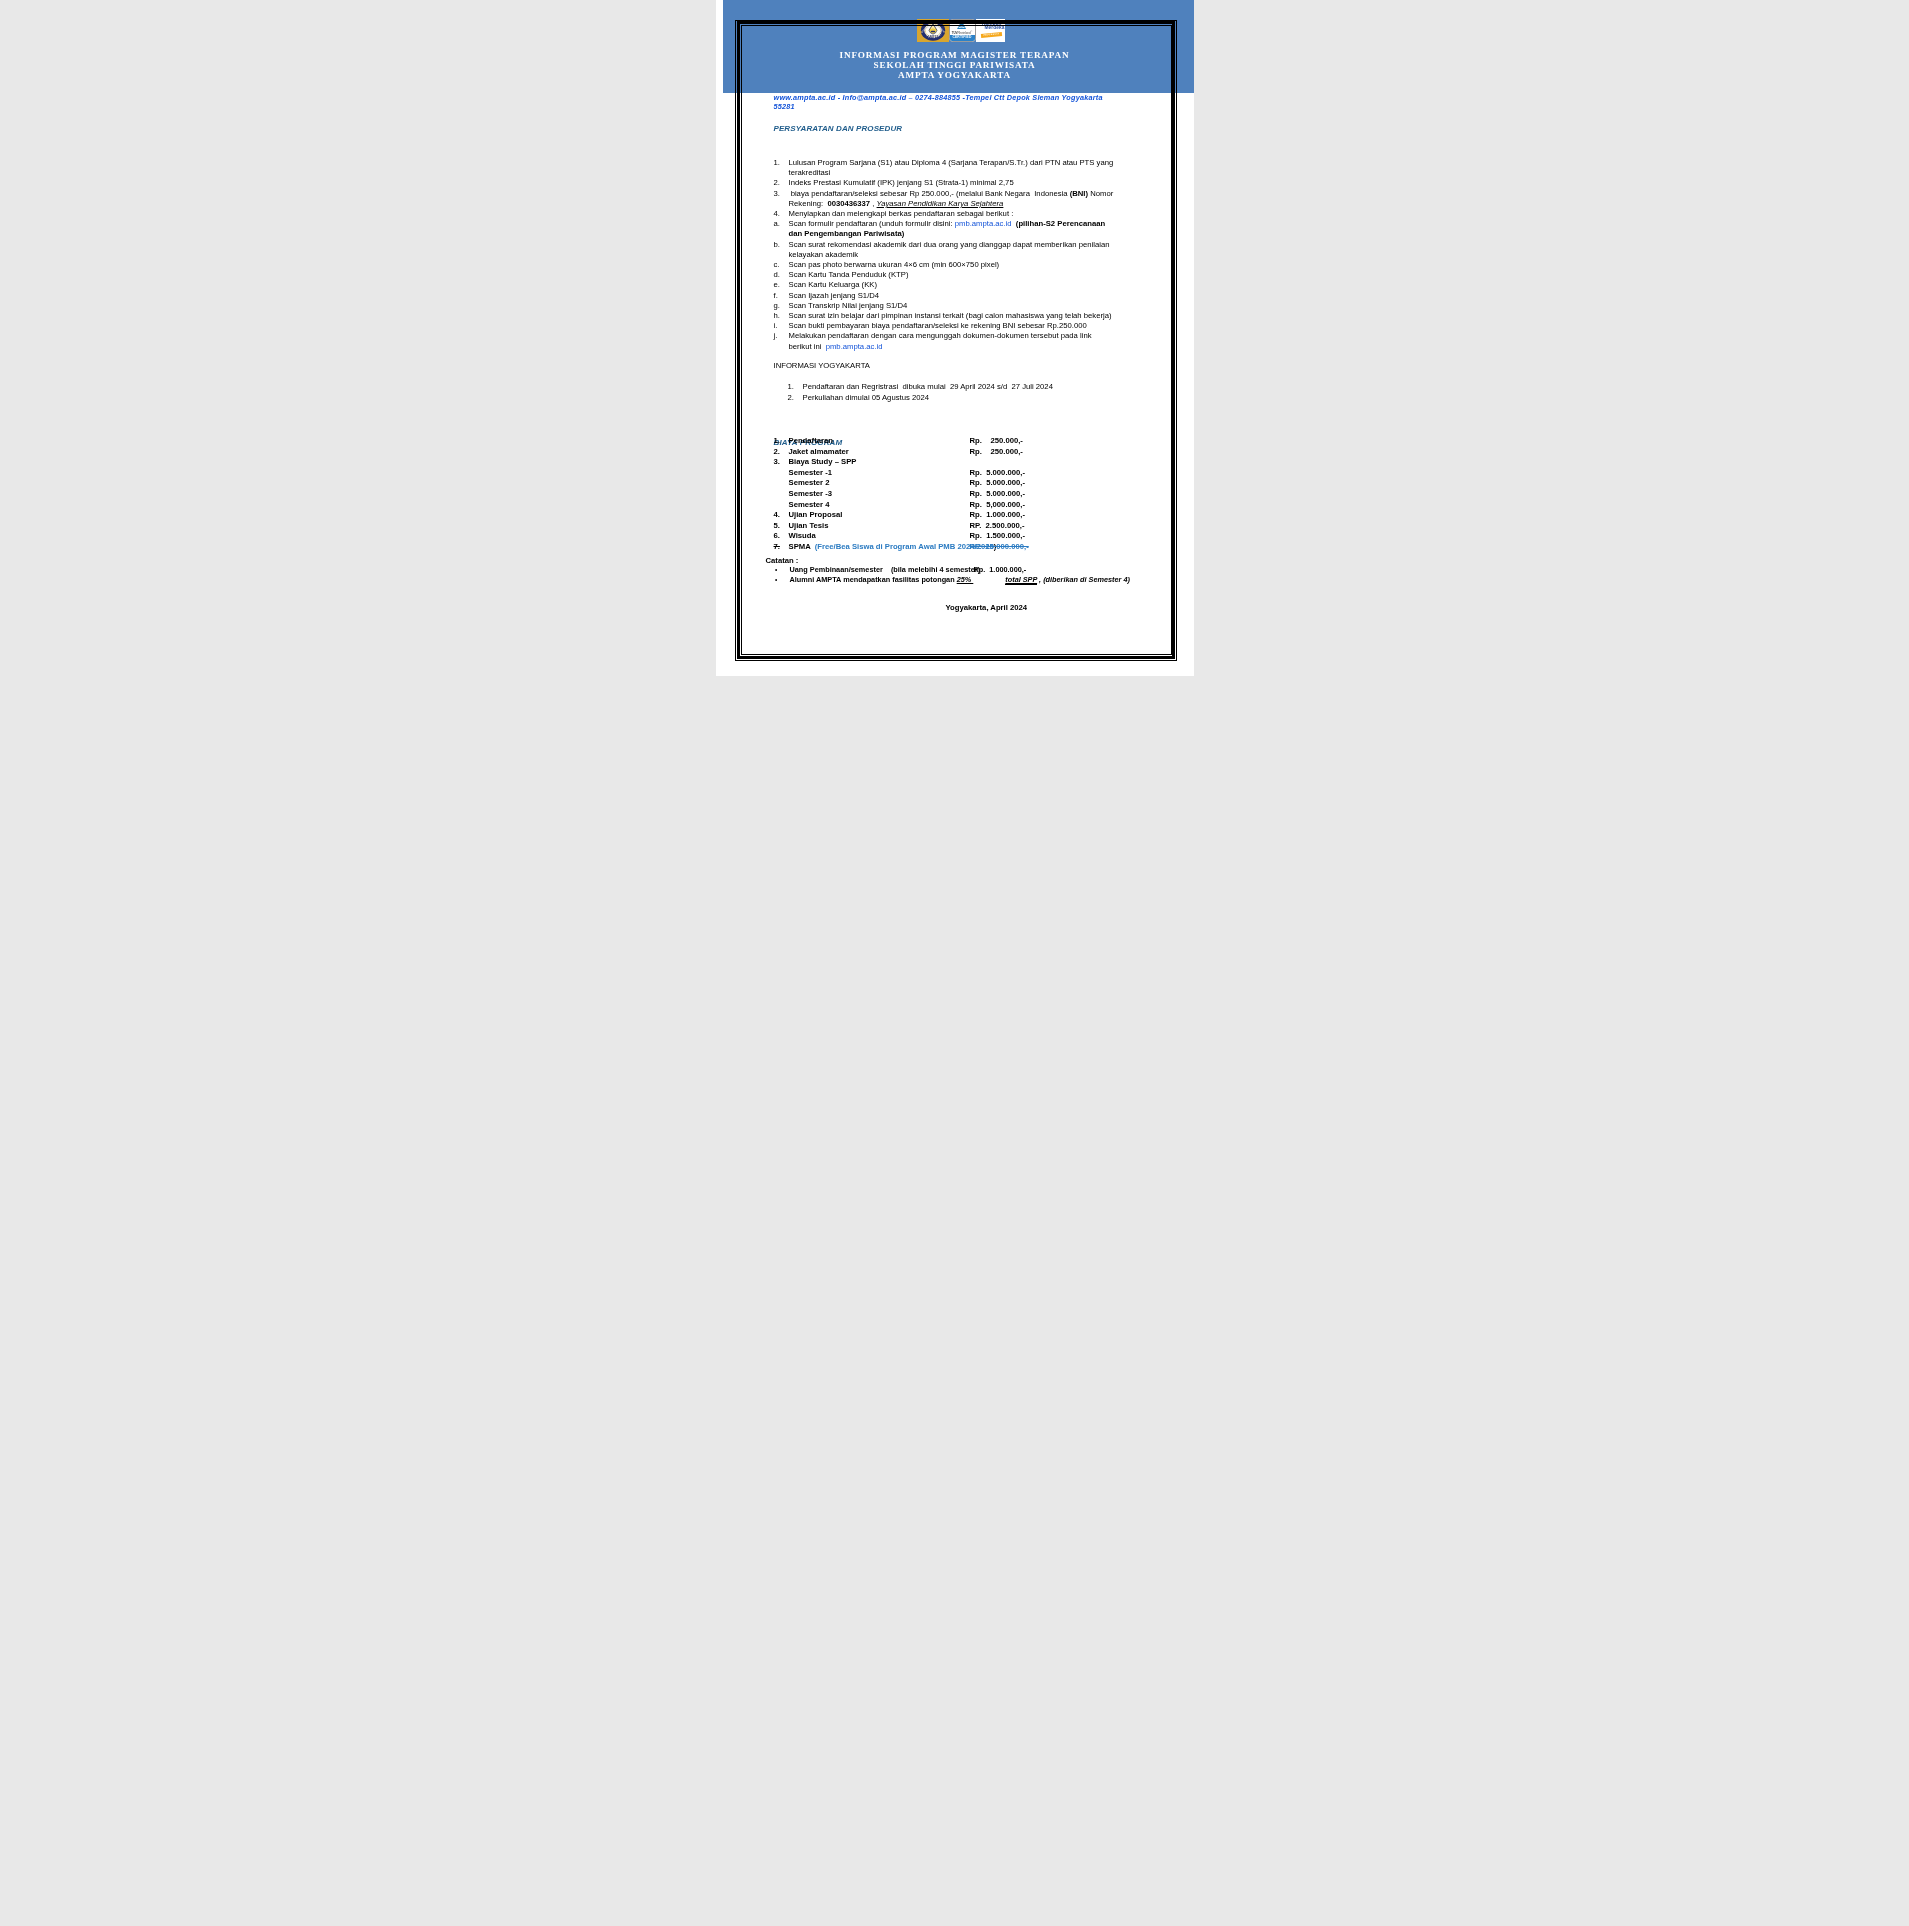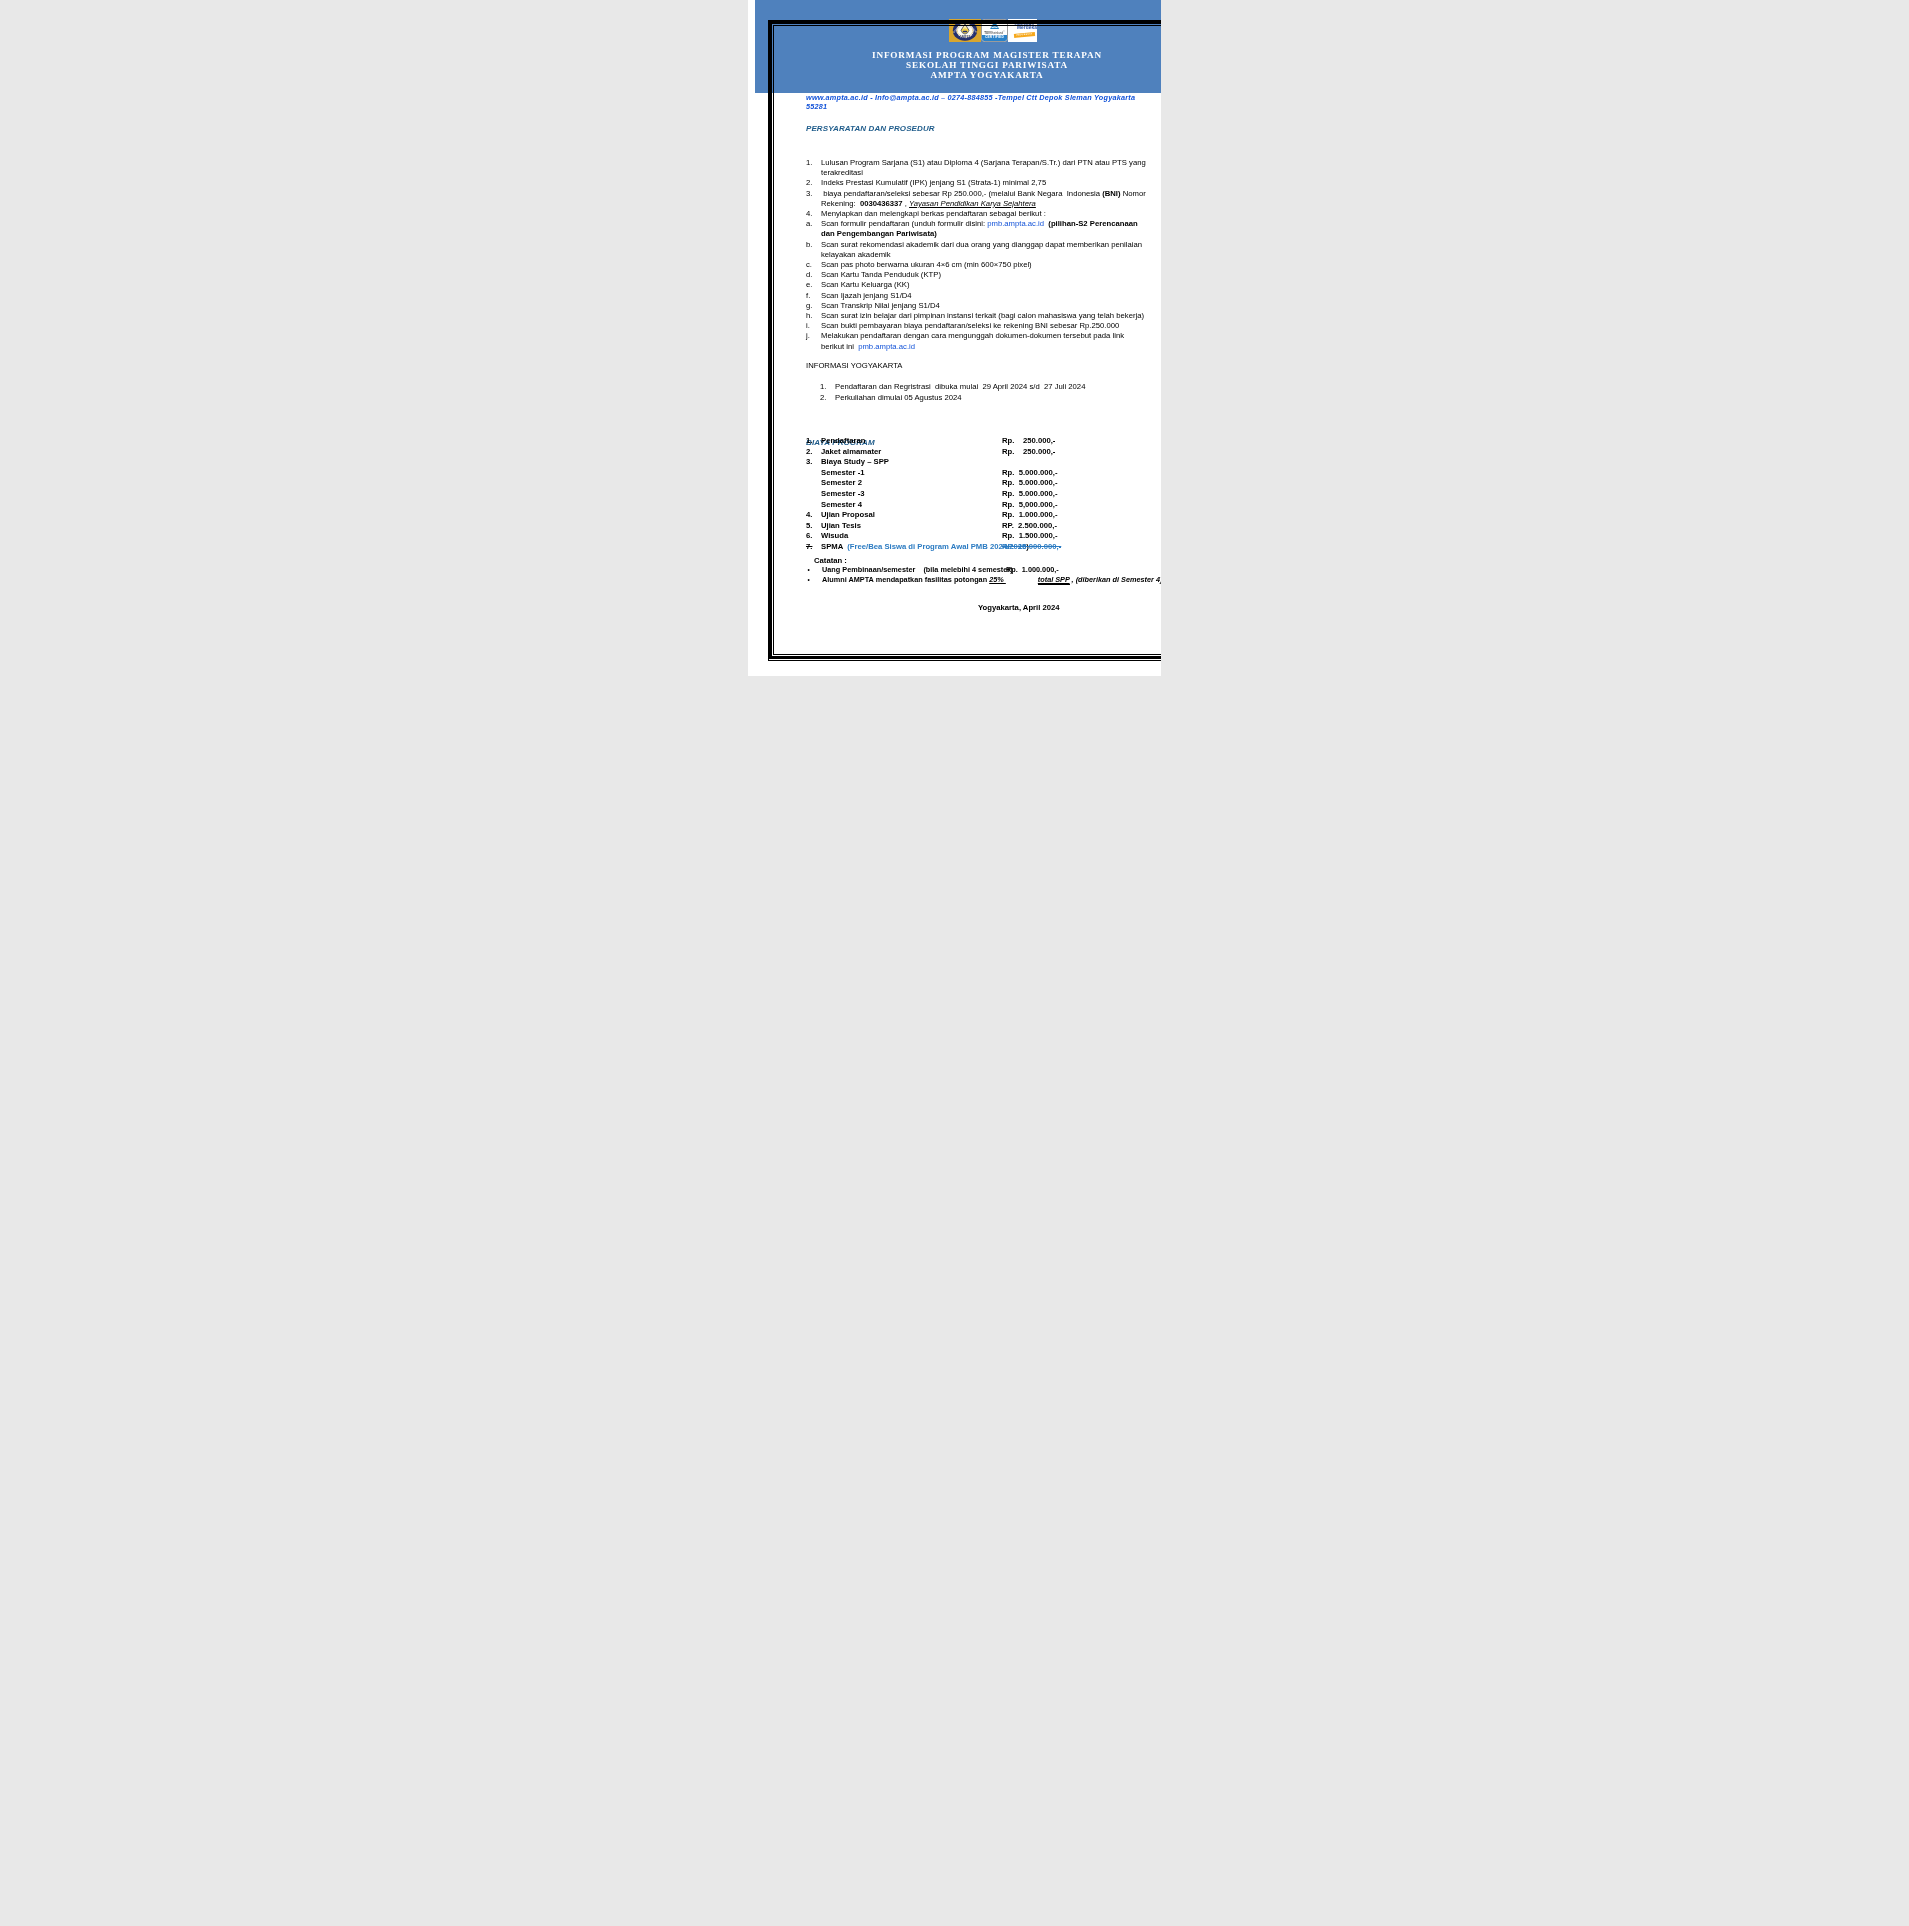--- a/index.html
+++ b/index.html
@@ -4,21 +4,21 @@
 <style>
   :root{
     --blue-band:#4f81bd;
     --head-blue:#1f5c8b;
     --link:#1353d8;
     --azure:#2b7bc2;
     --navy:#24306e;
     --gold:#c29a33;
   }
   html,body{margin:0;padding:0;background:#e8e8e8;}
-  .page{position:relative;width:413px;height:676px;background:#ffffff;overflow:hidden;
+  .page{position:relative;width:478px;height:676px;background:#ffffff;overflow:hidden;
         font-family:"Liberation Sans",sans-serif;color:#000;margin:0 auto;}
   .blue-band{position:absolute;left:7px;top:0;width:471px;height:93px;background:var(--blue-band);z-index:1;}
   
   .frame{position:absolute;left:19.6px;top:19.6px;width:442px;height:641px;border:0.8px solid #000;z-index:6;pointer-events:none;box-sizing:border-box;}
   .frame-mid{position:absolute;inset:0.8px;border:3.5px solid #000;box-sizing:border-box;}
   .frame-in{position:absolute;inset:0.8px;border:0.8px solid #000;box-sizing:border-box;}
 
   .logos{position:absolute;top:19px;left:201px;height:23px;display:flex;z-index:2;}
   .logo-ampta{width:32px;height:23px;background:#d9a62e;}
   .logo-tuv{width:27px;height:23px;background:#fff;position:relative;box-sizing:border-box;
@@ -46,21 +46,21 @@
 
   .list1{position:absolute;top:158px;left:58px;width:389px;font-size:7.7px;line-height:10.2px;}
   .list2{position:absolute;top:382px;left:72px;font-size:7.7px;line-height:10.8px;}
   .li{position:relative;padding-left:15px;}
   .li .mk{position:absolute;left:0;top:0;}
 
   .plist{position:absolute;top:436px;left:58px;width:385px;font-size:7.7px;line-height:10.6px;font-weight:700;}
   .plist .li{height:10.6px;}
   .price{position:absolute;left:196px;top:0;}
 
-  #catatan{position:absolute;top:556px;left:66px;font-weight:700;font-size:7.7px;}
+  #catatan{position:absolute;top:556px;left:50px;font-weight:700;font-size:7.7px;}
   .notes{position:absolute;top:565px;left:58px;width:389px;font-size:7.3px;line-height:10px;}
   .note{position:relative;padding-left:16px;}
   .note .mk{position:absolute;left:1.5px;top:-0.4px;font-size:6.5px;}
   .note .price{left:200px;}
   #signoff{position:absolute;top:603px;left:230px;width:83px;text-align:left;font-weight:700;font-size:7.7px;}
 
   .rich,.mk,.price,.contact div{white-space:pre-wrap;}
   .b{font-weight:700;}
   .i{font-style:italic;}
   .u{text-decoration:underline;}

